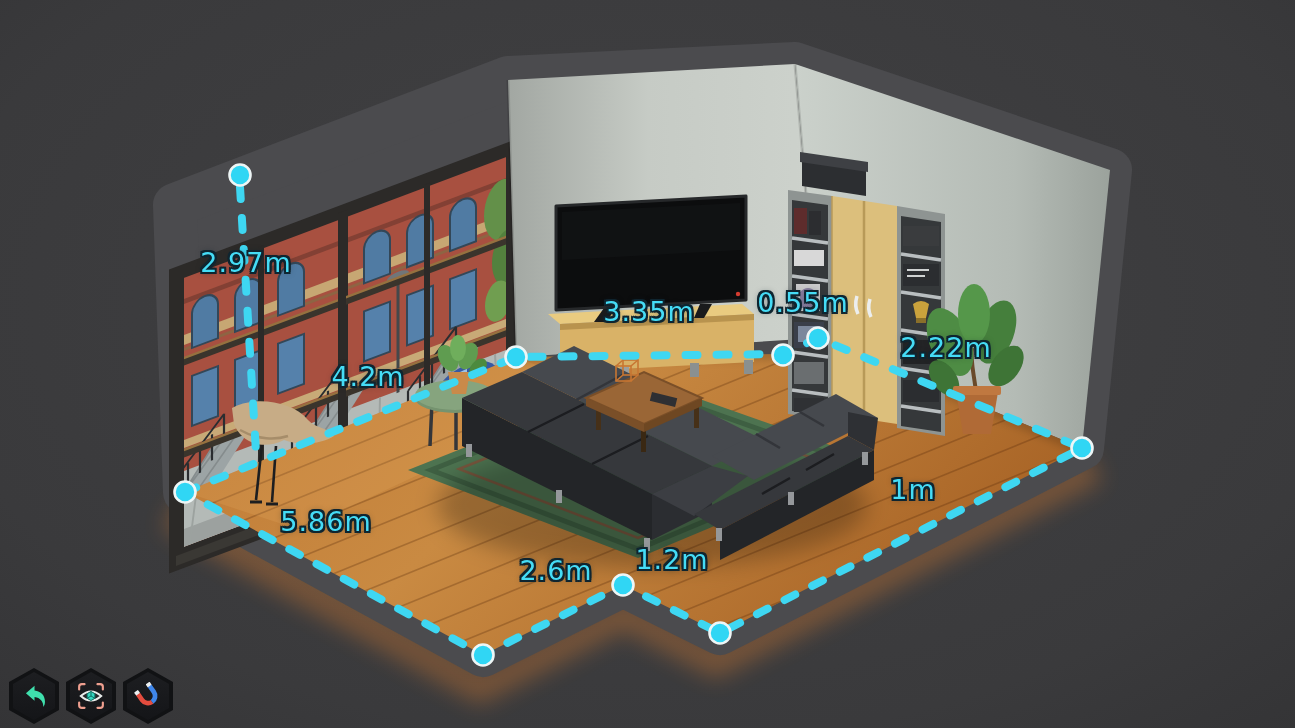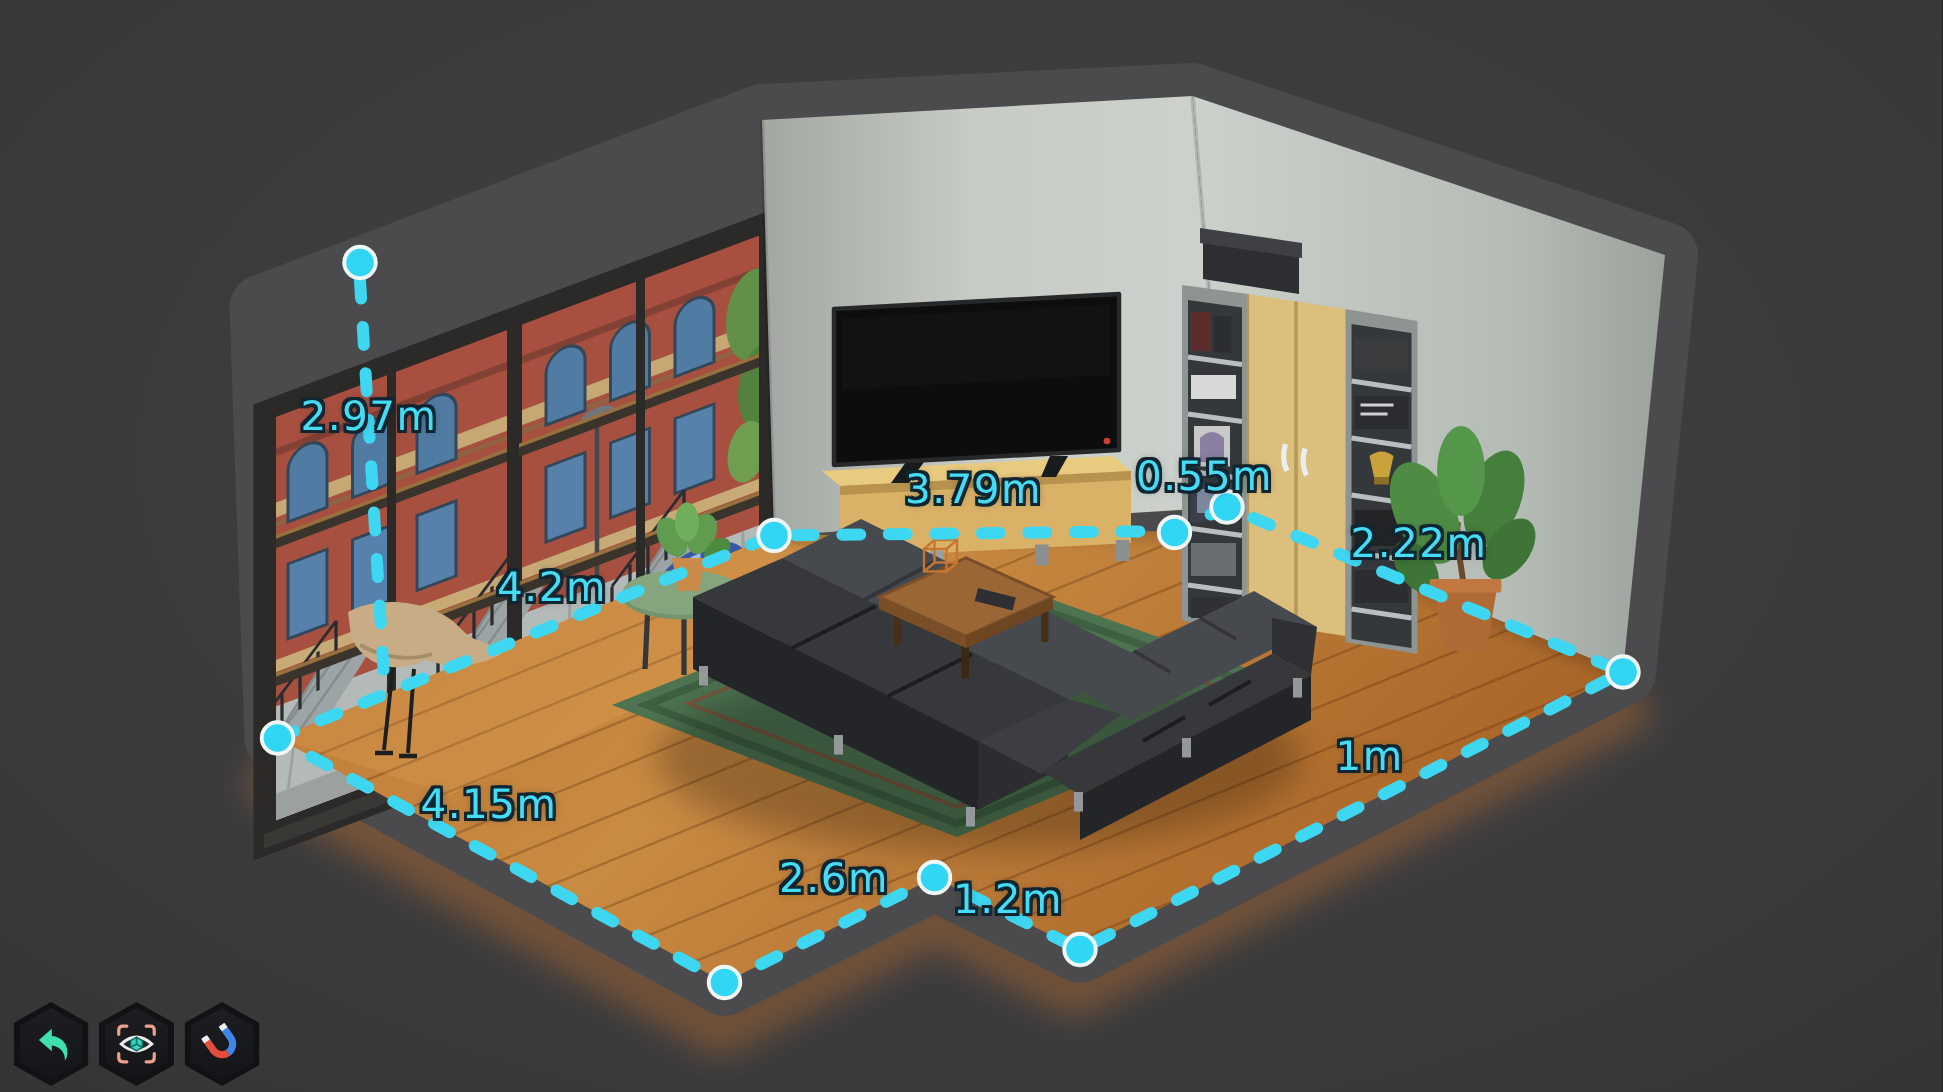--- a/index.html
+++ b/index.html
@@ -8,21 +8,20 @@
     background:radial-gradient(115% 125% at 50% 42%, #414143 0%, #3a3a3c 48%, #2e2e30 80%, #232325 100%);
     font-family:"DejaVu Sans","Liberation Sans",sans-serif;
   }
   #scene{position:absolute;left:0;top:0;}
   .mlabel{
     position:absolute;transform:translate(-50%,-50%);
     color:#45dcf6;font-size:27px;font-weight:500;letter-spacing:1px;white-space:nowrap;
     text-shadow:-2px -2px 0 #0f2530, 2px -2px 0 #0f2530, -2px 2px 0 #0f2530, 2px 2px 0 #0f2530,
                  0 -2px 0 #0f2530, 0 2px 0 #0f2530, -2px 0 0 #0f2530, 2px 0 0 #0f2530, 0 0 6px rgba(8,30,42,.65);
     pointer-events:none;
-    margin-top:16px;
   }
   #toolbar{position:absolute;left:9px;bottom:4px;display:flex;gap:7px;}
   .hexbtn{
     width:50px;height:56px;position:relative;cursor:pointer;border:none;background:transparent;padding:0;
   }
   .hex-outer{
     position:absolute;inset:0;background:#111214;
     clip-path:polygon(50% 0%,100% 25%,100% 75%,50% 100%,0% 75%,0% 25%);
   }
   .hex-inner{
@@ -344,27 +343,27 @@
       <circle cx="1082" cy="448" r="10.5"></circle>
       <circle cx="720" cy="633" r="10.5"></circle>
       <circle cx="623" cy="585" r="10.5"></circle>
       <circle cx="483" cy="655" r="10.5"></circle>
     </g>
   </g>
 </svg>
 
 <div class="mlabel" style="left:246px;top:262px">2.97m</div>
 <div class="mlabel" style="left:368px;top:376px">4.2m</div>
-<div class="mlabel" style="left:649px;top:311px">3.79m</div>
+<div class="mlabel" style="left:649px;top:311px">3.35m</div>
 <div class="mlabel" style="left:803px;top:302px">0.55m</div>
 <div class="mlabel" style="left:946px;top:347px">2.22m</div>
 <div class="mlabel" style="left:913px;top:489px">1m</div>
-<div class="mlabel" style="left:326px;top:521px">4.15m</div>
+<div class="mlabel" style="left:326px;top:521px">5.86m</div>
 <div class="mlabel" style="left:556px;top:570px">2.6m</div>
-<div class="mlabel" style="left:672px;top:584px">1.2m</div>
+<div class="mlabel" style="left:672px;top:559px">1.2m</div>
 
 <div id="toolbar">
   <button class="hexbtn">
     <span class="hex-outer"></span>
     <span class="hex-inner">
       <svg width="28" height="28" viewBox="0 0 26 26">
         <path d="M5.5 10.5 L13.5 3.5 L13.5 8 C19.5 8.6 23.2 12.6 23.2 18.4 C23.2 20.4 22.6 22 21.6 23.2 C21.9 19.2 19.6 15.6 15.6 14.4 C14.8 14.1 14.2 14 13.5 13.95 L13.5 17.5 Z" fill="#3fe0ad"></path>
       </svg>
     </span>
   </button>

